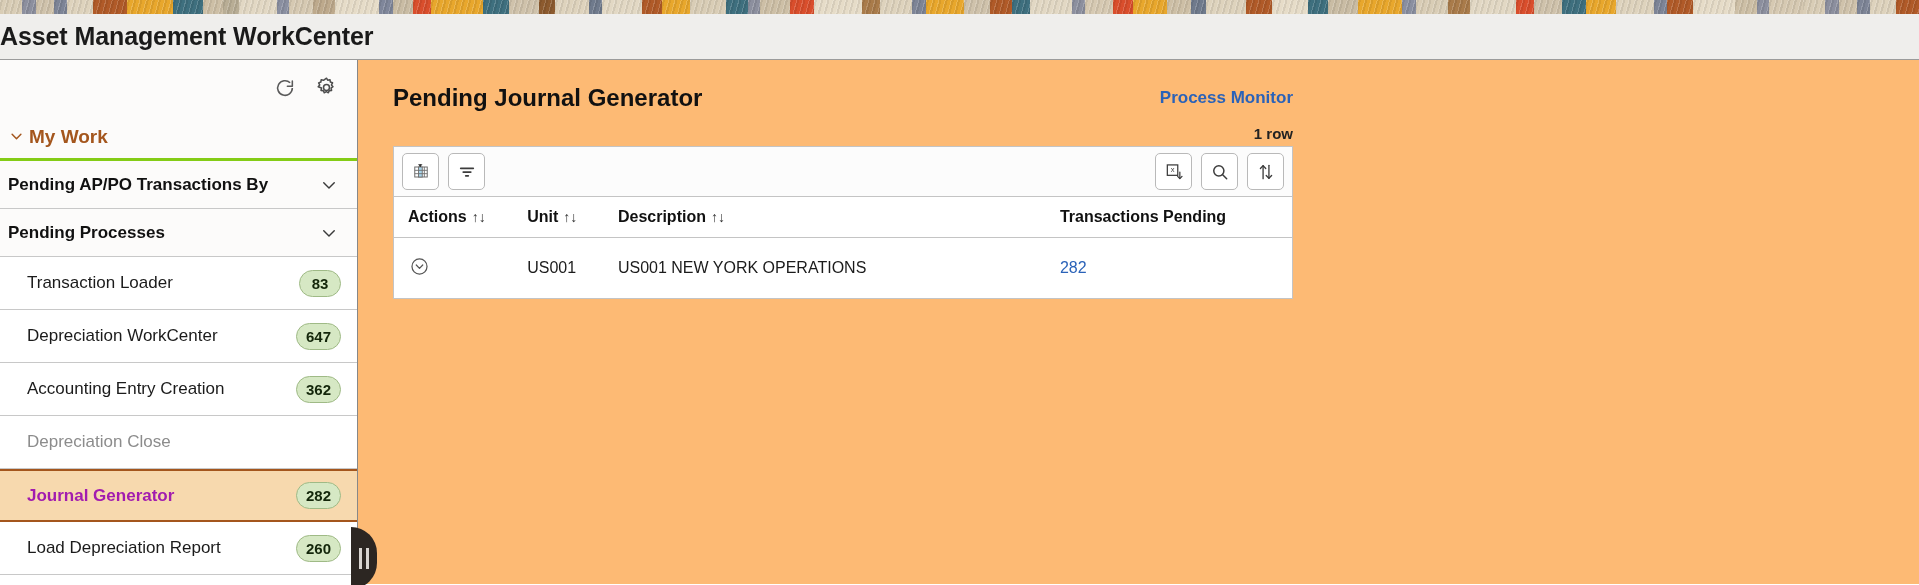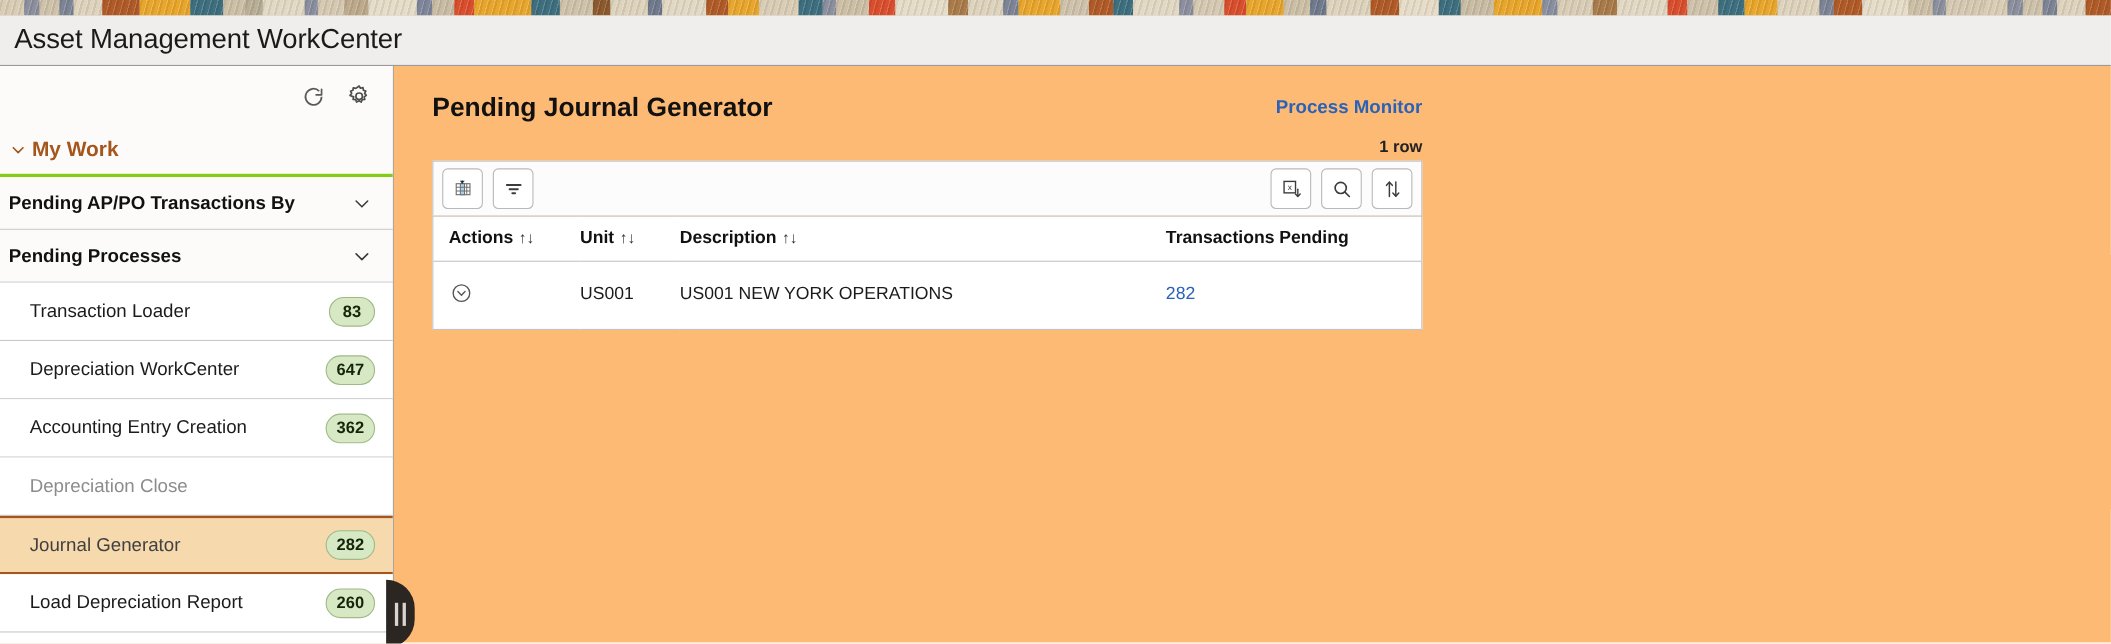--- a/index.html
+++ b/index.html
@@ -39,23 +39,22 @@
 
   
   #app-header {
     width: 1919px; height: 46px;
     background: #efeeec;
     border-bottom: 1px solid #9b9b9b;
     display: flex; align-items: center;
   }
   #app-title {
     font-size: 25px;
-    font-weight: normal;
+    font-weight: bold;
     color: #1a1a1a;
-    padding-left: 13px;
     letter-spacing: -0.1px;
   }
 
   
   #body-split {
     width: 1919px;
     height: 524px;
     display: flex;
     position: relative;
   }
@@ -138,21 +137,21 @@
     flex: 1 1 auto;
   }
   .nav-item.disabled .nlabel { color: #8c8c8c; }
   .nav-item.selected {
     background: #f7d9ae;
     border: 2px solid #a4561d;
     border-left: none;
     border-right: none;
     height: 53px;
   }
-  .nav-item.selected .nlabel { font-weight: normal; color: #404040; }
+  .nav-item.selected .nlabel { font-weight: bold; color: #a21caf; }
 
   .badge {
     flex: 0 0 auto;
     min-width: 42px;
     height: 27px;
     padding: 0 9px;
     border-radius: 14px;
     background: #d6e8c4;
     border: 1px solid #9fba86;
     color: #13260a;

